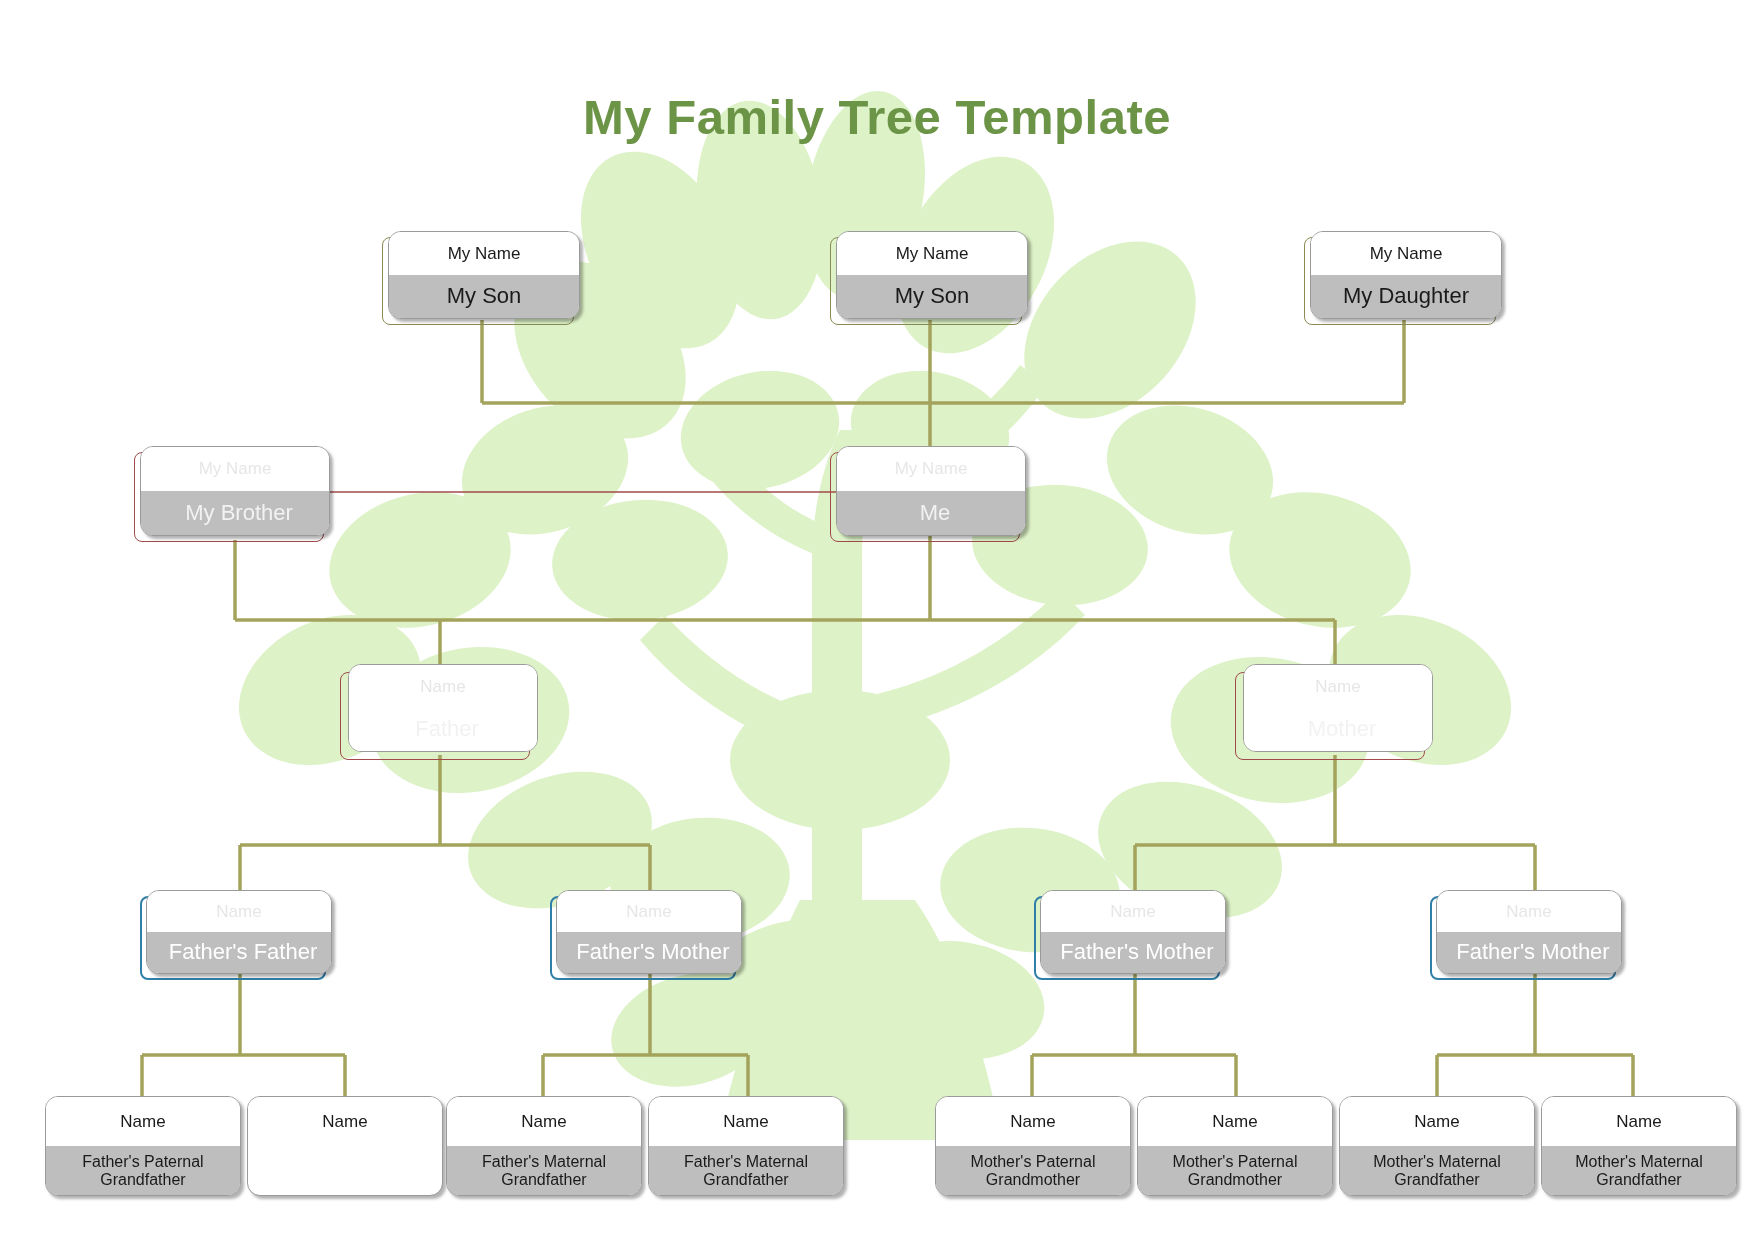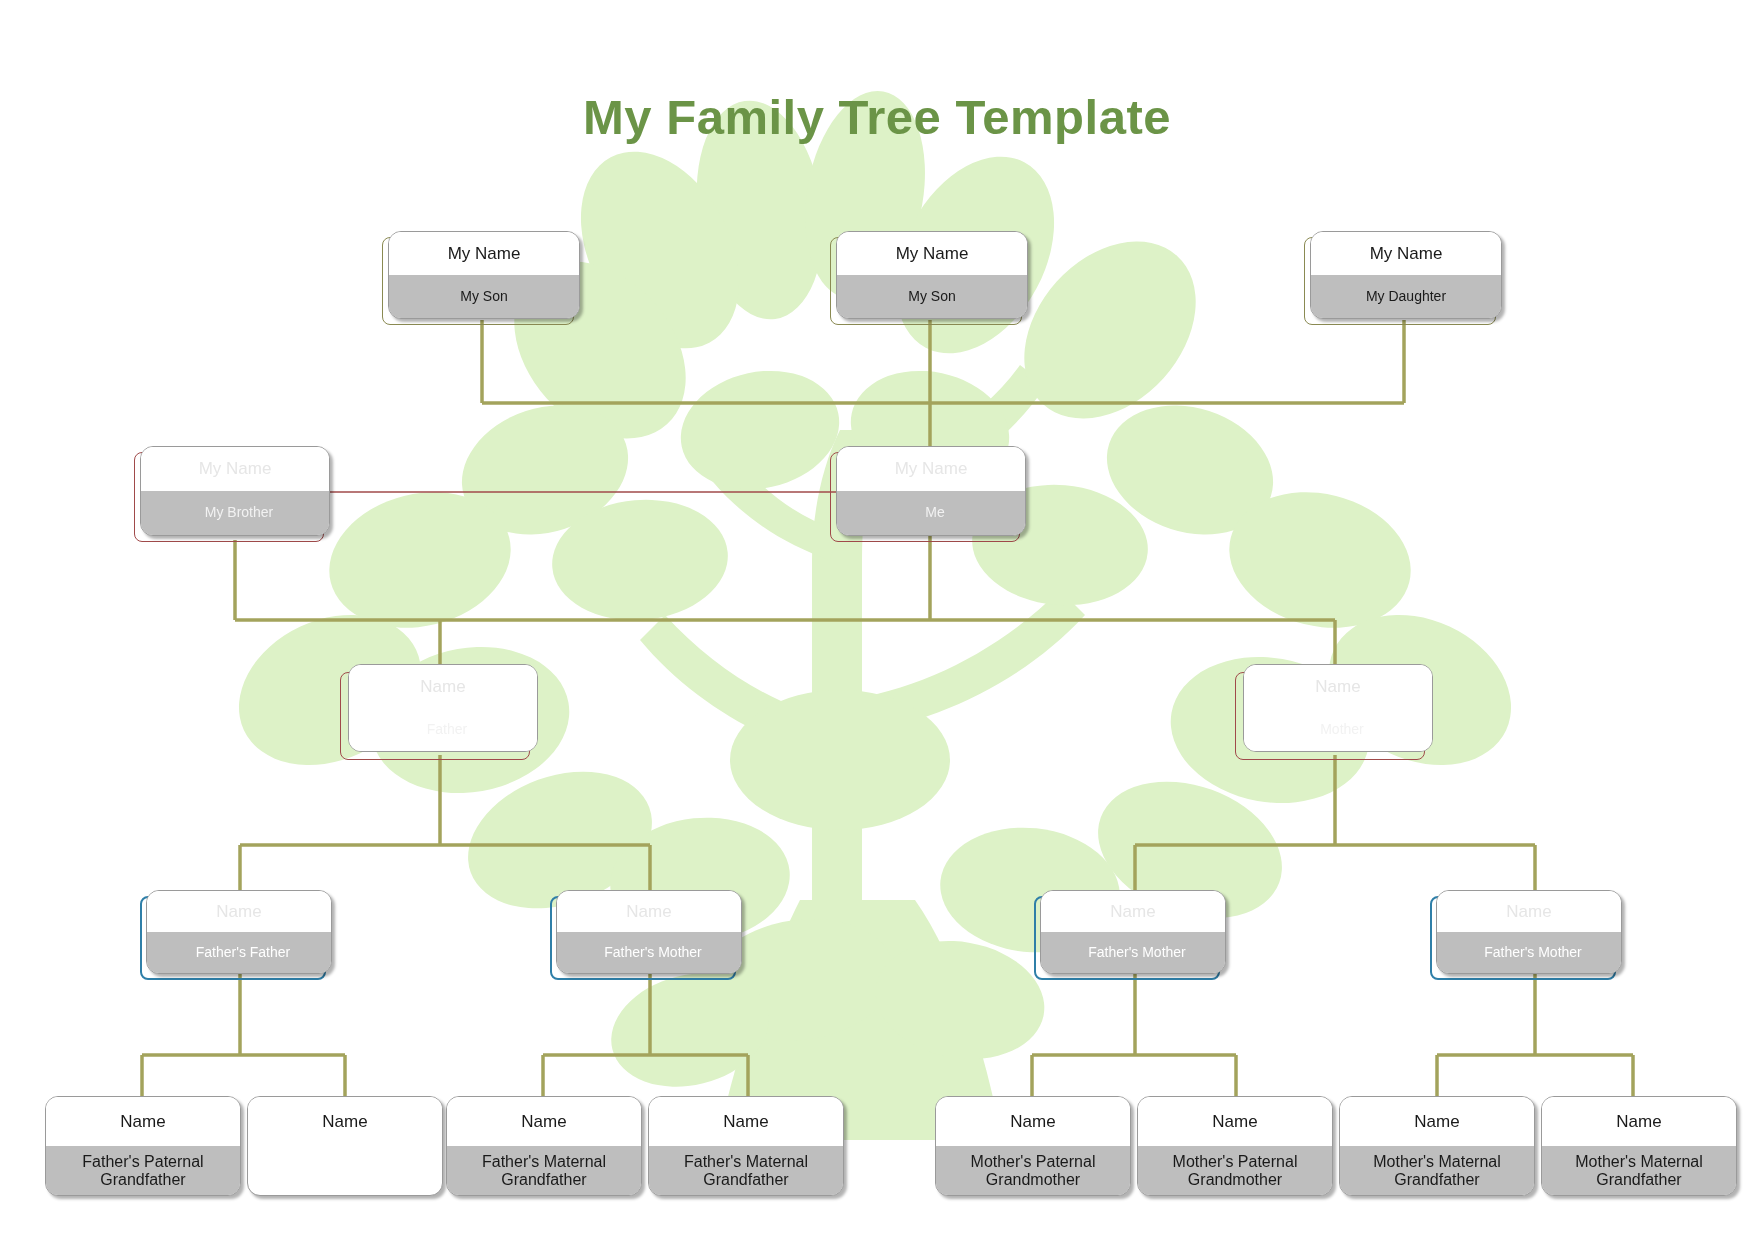--- a/index.html
+++ b/index.html
@@ -70,21 +70,21 @@
     color: #1a1a1a;
     font-size: 17px;
   }
   .node .role {
     height: 50%;
     display: flex;
     align-items: center;
     justify-content: center;
     background: #bebebe;
     color: #1a1a1a;
-    font-size: 14px;
+    font-size: 22px;
     text-align: center;
     line-height: 1.12;
     padding: 0 4px;
     box-sizing: border-box;
   }
   .node.two-line .role {
     font-size: 16px;
   }
   
   .node.ghost .name {

